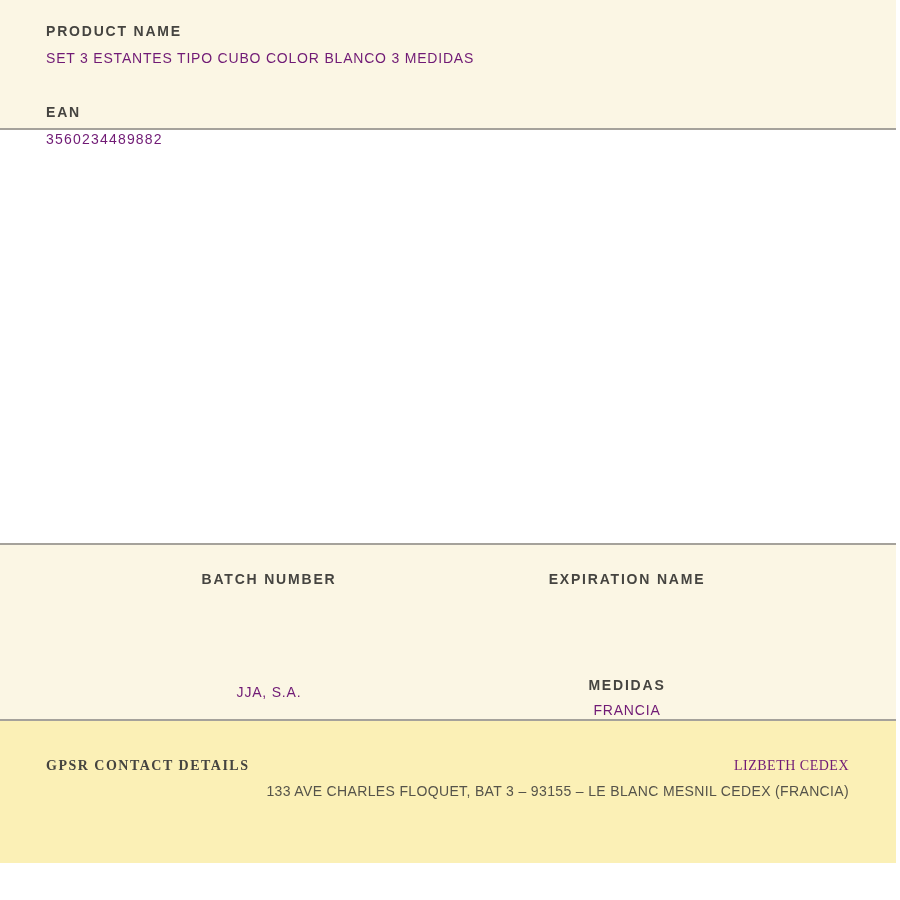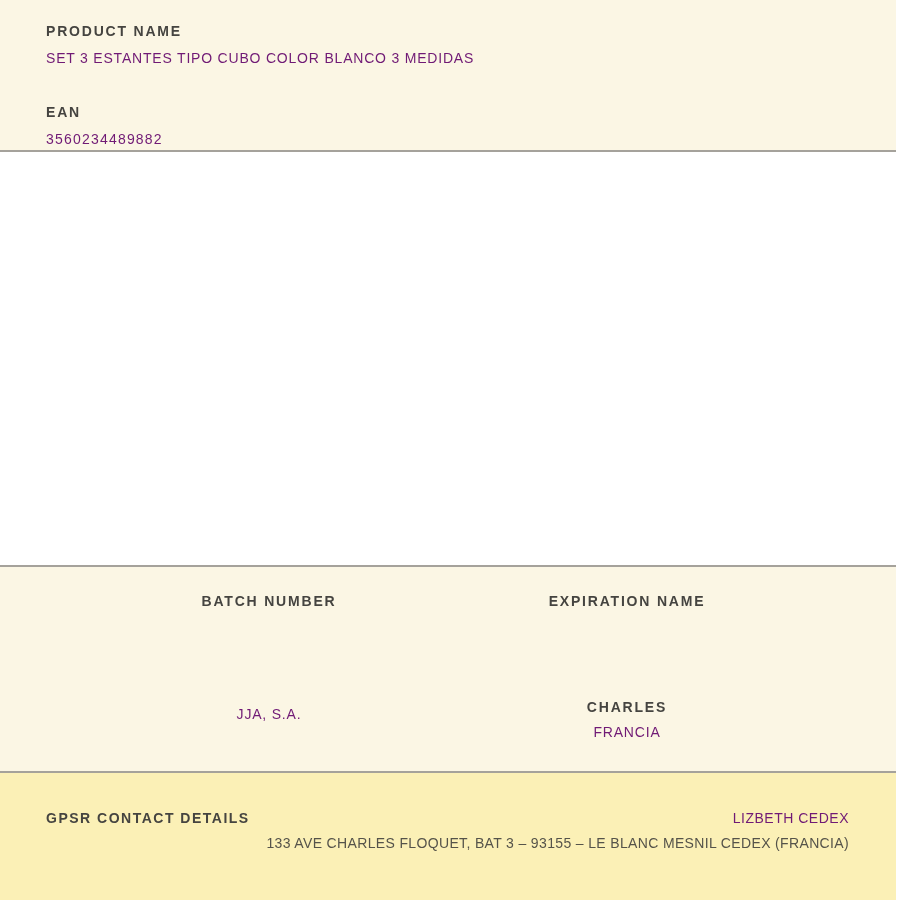--- a/index.html
+++ b/index.html
@@ -35,47 +35,48 @@
   .value {
     font-size: 14px;
     font-weight: 400;
     letter-spacing: 0.8px;
     color: #701a75;
     line-height: 18px;
   }
 
   
   .top-section {
-    height: 150px;
+    height: 128px;
     padding: 22px 46px 0 46px;
   }
   .top-section .value { margin-top: 9px; }
   .field-ean { margin-top: 36px; }
   .field-ean .value { letter-spacing: 1.2px; }
 
   
   .details-section {
-    height: 204px;
+    height: 174px;
     padding: 25px 90px 0 90px;
   }
   .detail-row { display: flex; }
   .detail-row + .detail-row { margin-top: 63px; }
   .detail-col { flex: 1 1 50%; text-align: center; }
   .detail-col .value { margin-top: 7px; }
   .detail-col .value.empty { min-height: 18px; }
 
   
   .contact-section {
     height: 142px;
     padding: 36px 47px 0 46px;
   }
   .contact-head {
     display: flex;
     justify-content: space-between;
     align-items: flex-end;
+    font-family: Liberation Serif, serif;
   }
   .contact-title { letter-spacing: 1.5px; }
   .contact-name { letter-spacing: 0.5px; }
   .contact-line {
     text-align: right;
     font-size: 14px;
     letter-spacing: 0.35px;
     color: #55534a;
     line-height: 18px;
   }
@@ -113,21 +114,21 @@
       <div class="detail-col">
         <div class="label">EXPIRATION NAME</div>
         <div class="value empty"></div>
       </div>
     </div>
     <div class="detail-row">
       <div class="detail-col">
         <div class="value">JJA, S.A.</div>
       </div>
       <div class="detail-col">
-        <div class="label">CHARLES</div>
+        <div class="label">MEDIDAS</div>
         <div class="value">FRANCIA</div>
       </div>
     </div>
   </section>
 
   <div class="divider"></div>
 
   <section class="panel yellow contact-section">
     <div class="contact-head">
       <div class="label contact-title">GPSR CONTACT DETAILS</div>

